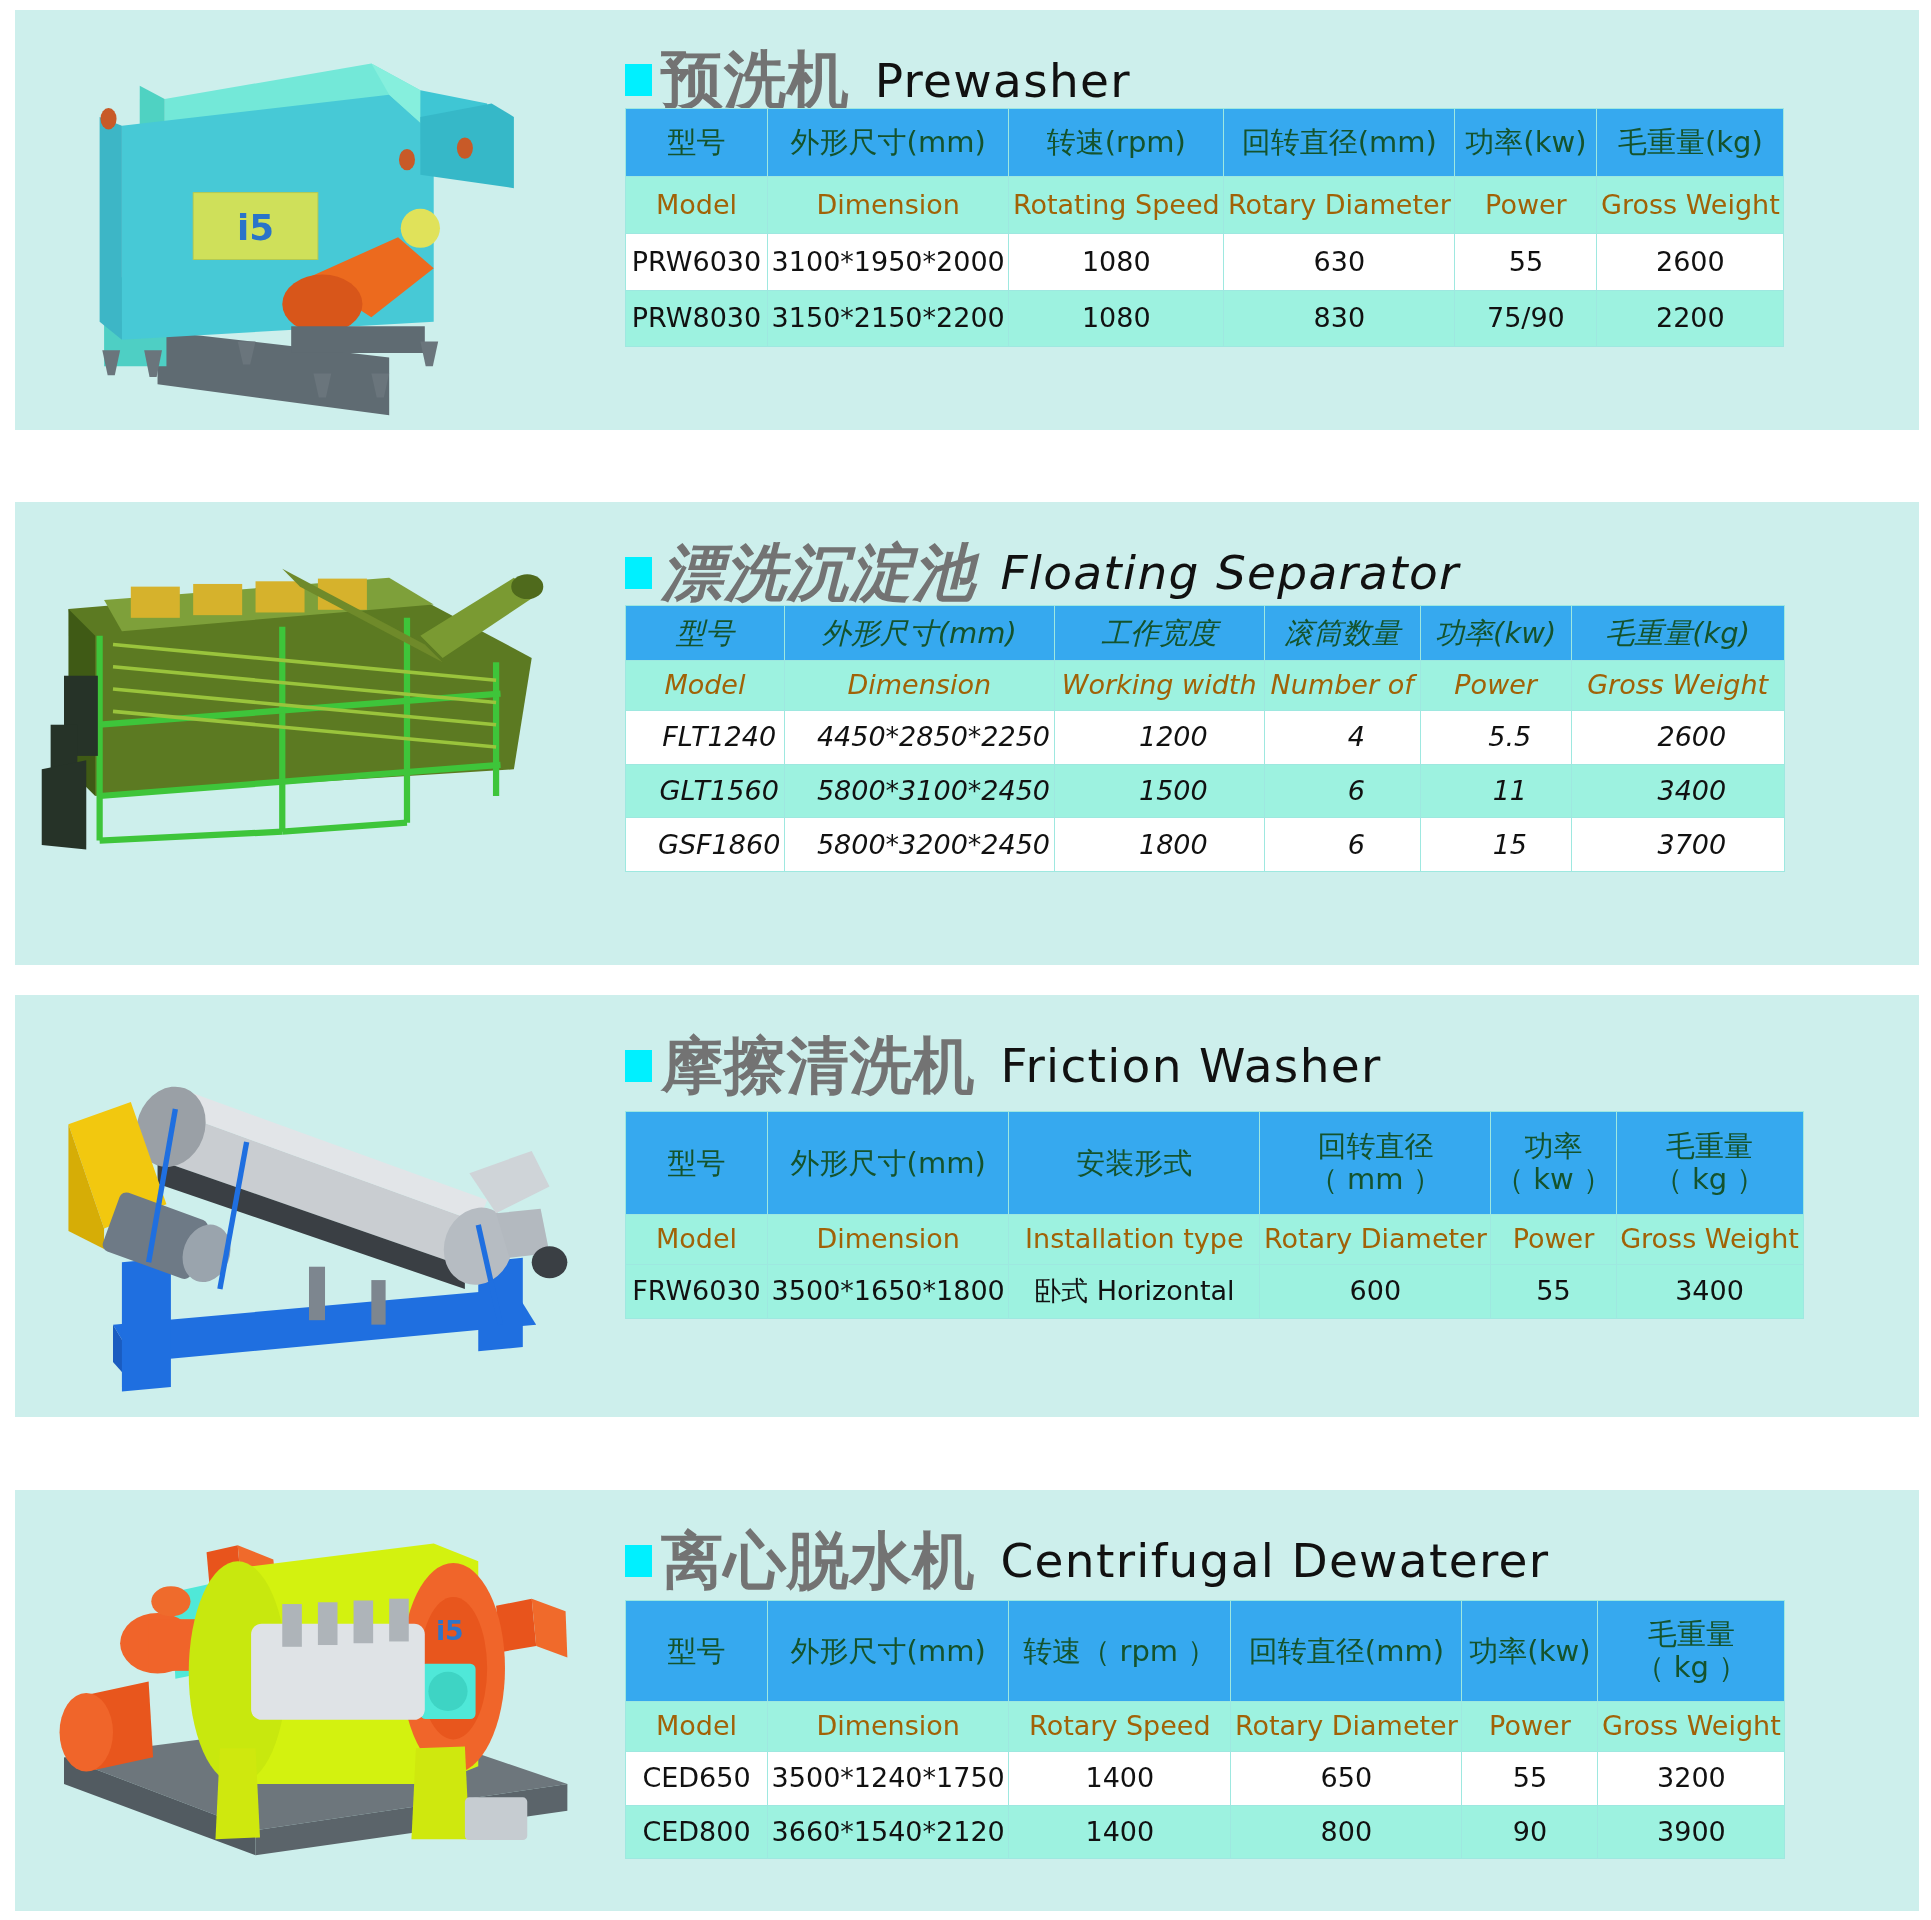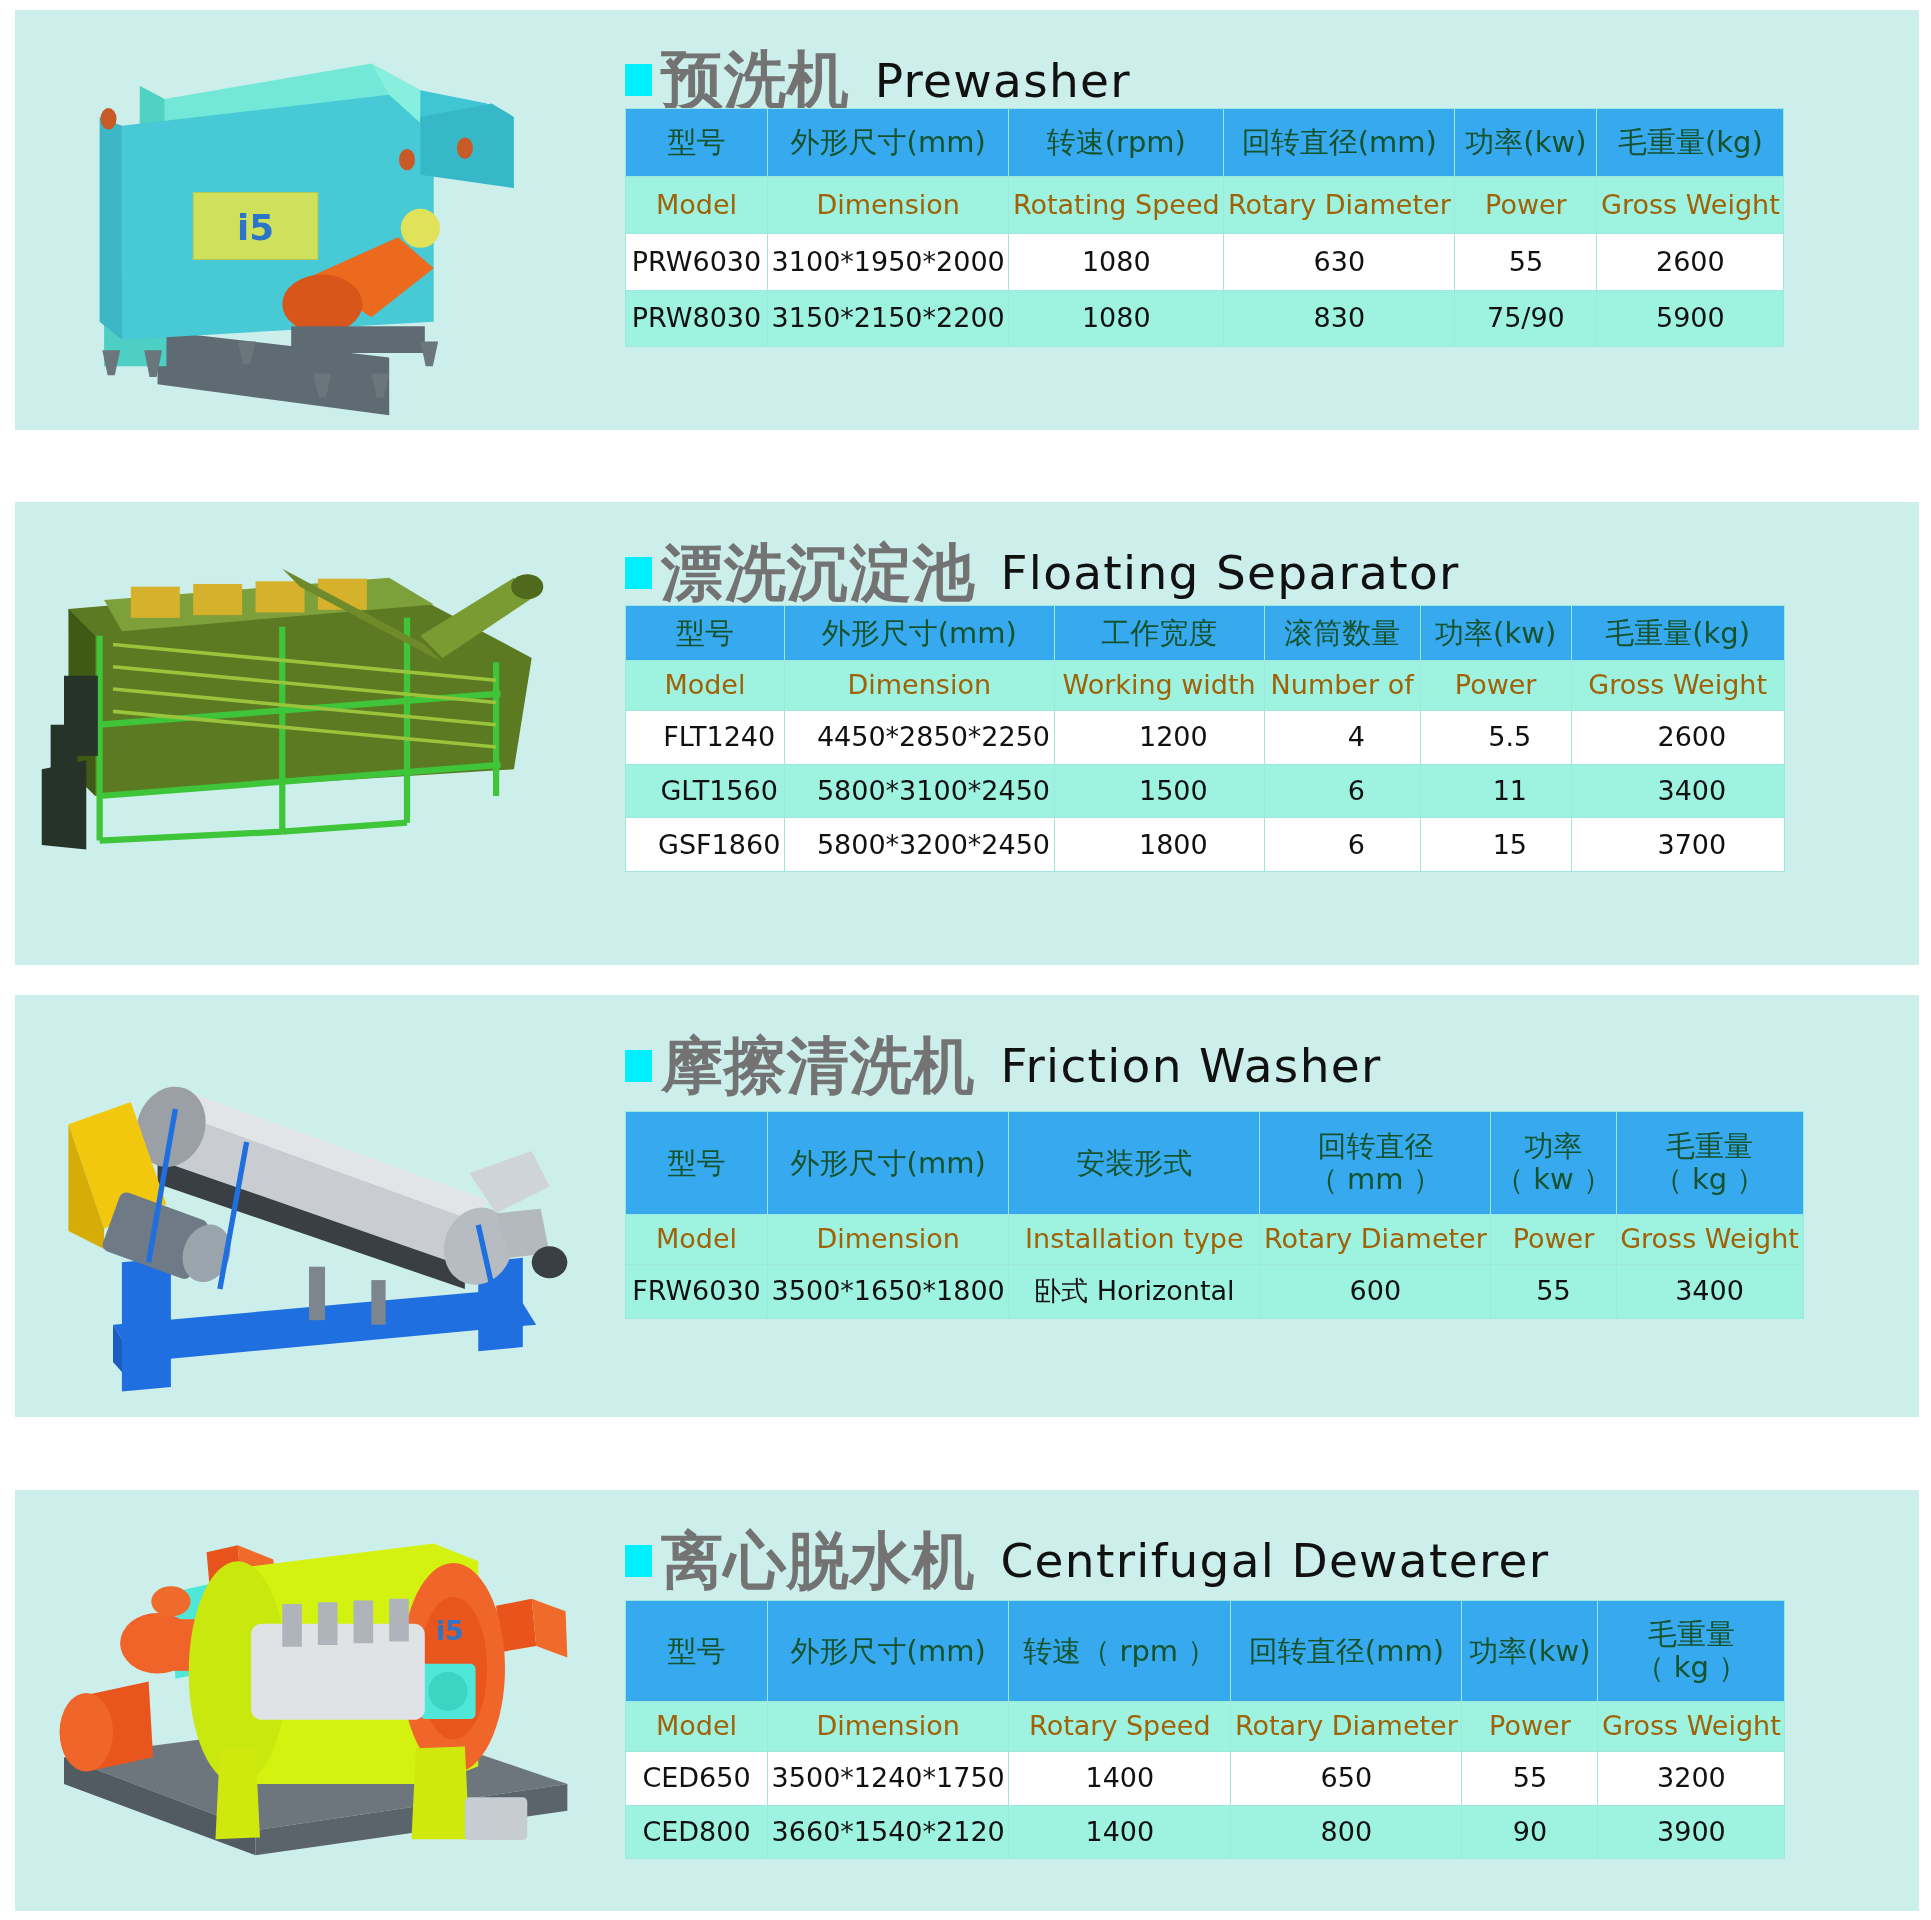--- a/index.html
+++ b/index.html
@@ -11,21 +11,21 @@
   }
   .page{position:relative;width:1932px;height:1920px;}
 
   .section{
     position:absolute;
     left:15px;width:1904px;
     background:#cdefec;
     box-sizing:border-box;
   }
   #sec-0{top:9.8px;height:420px;}
-  #sec-1{top:502px;height:463px;}
+  #sec-1{top:502px;height:463px;font-style:italic;}
   #sec-2{top:995px;height:422px;}
   #sec-3{top:1490px;height:421px;}
 
   
   .figure{
     position:absolute;
     left:0;top:0;
     width:588px;height:100%;
     overflow:hidden;
   }
@@ -200,21 +200,21 @@
             <td>630</td>
             <td>55</td>
             <td>2600</td>
           </tr>
           <tr class="row-data-even">
             <td>PRW8030</td>
             <td>3150*2150*2200</td>
             <td>1080</td>
             <td>830</td>
             <td>75/90</td>
-            <td>5900</td>
+            <td>2200</td>
           </tr>
         </tbody>
       </table>
     </div>
   </div>
 
   <div class="section" id="sec-1">
     <div class="figure">
       <svg class="fig-canvas" viewBox="0 0 660 473" preserveAspectRatio="xMidYMid meet">
         <rect x="0" y="0" width="660" height="473" fill="#cdefec"></rect>

